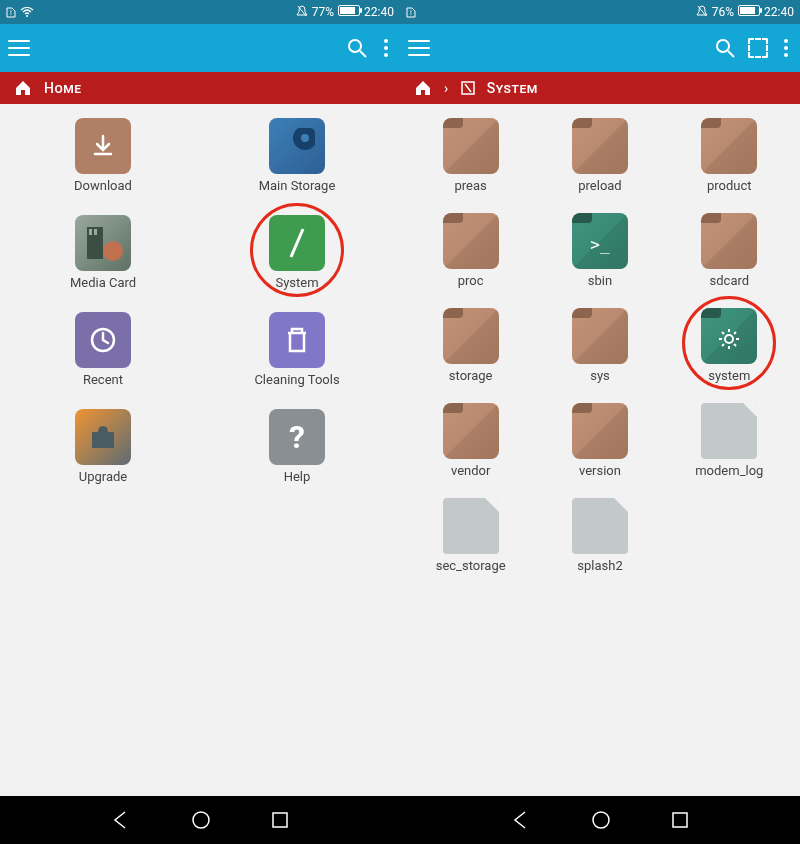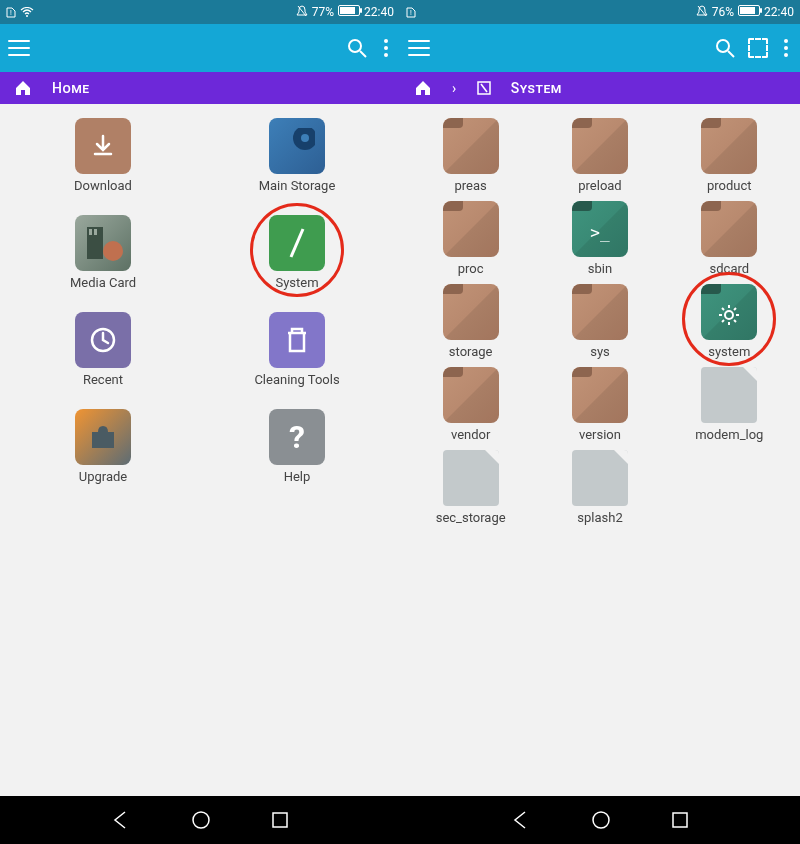--- a/index.html
+++ b/index.html
@@ -6,25 +6,25 @@
   body { font-family: -apple-system, Roboto, Arial, sans-serif; background: #fff; }
   .container { width: 800px; height: 844px; display: flex; flex-direction: column; position: relative; }
   .phones { display: flex; flex: 1; }
   .phone { width: 400px; display: flex; flex-direction: column; background: #f2f2f2; }
   .status-bar { height: 24px; background: #1b7a99; color: #fff; display: flex; align-items: center; font-size: 12px; padding: 0 6px; justify-content: space-between; }
   .status-left { display: flex; align-items: center; gap: 4px; }
   .status-right { display: flex; gap: 4px; }
   .toolbar { height: 48px; background: #14a7d6; display: flex; align-items: center; padding: 0 8px; color: #fff; }
   .toolbar .left, .toolbar .right { display: flex; align-items: center; gap: 12px; }
   .toolbar .spacer { flex: 1; }
-  .breadcrumb { height: 32px; background: #6d28d9; color: #fff; display: flex; align-items: center; padding: 0 14px; font-size: 14px; gap: 20px; font-variant: small-caps; letter-spacing: .5px; }
+  .breadcrumb { height: 32px; background: #b91c1c; color: #fff; display: flex; align-items: center; padding: 0 14px; font-size: 14px; gap: 12px; font-variant: small-caps; letter-spacing: .5px; }
   .breadcrumb .label { font-weight: 500; }
   .content { flex: 1; padding: 14px 6px; overflow: hidden; position: relative; }
   .grid2 { display: grid; grid-template-columns: repeat(2, 1fr); gap: 22px 0; justify-items: center; }
-  .grid3 { display: grid; grid-template-columns: repeat(3, 1fr); gap: 8px 0; justify-items: center; }
+  .grid3 { display: grid; grid-template-columns: repeat(3, 1fr); gap: 20px 0; justify-items: center; }
   .item { width: 110px; display: flex; flex-direction: column; align-items: center; gap: 4px; cursor: pointer; position: relative; }
   .item .label { font-size: 13px; color: #444; text-align: center; }
   .icon-box { width: 56px; height: 56px; border-radius: 8px; display: flex; align-items: center; justify-content: center; position: relative; overflow: hidden; }
   .circle-highlight { position: absolute; border: 3px solid #e42a1a; border-radius: 50%; pointer-events:none; }
   .navbar { height: 48px; background: #000; display: flex; }
   .navbar .half { flex: 1; display: flex; align-items: center; justify-content: center; gap: 60px; color: #fff; }
   .folder-brown { background: linear-gradient(135deg,#c19377,#b08066); }
   .folder-brown::before { content:""; position:absolute; top:0; left:0; width:36%; height:10px; background:#8d654f; border-top-left-radius:8px; border-bottom-right-radius:4px; }
   .folder-brown::after { content:""; position:absolute; bottom:0; right:0; border-style:solid; border-width:0 0 56px 56px; border-color: transparent transparent rgba(0,0,0,0.08) transparent; }
   .folder-teal { background: linear-gradient(135deg,#3f947e,#35816d); }

